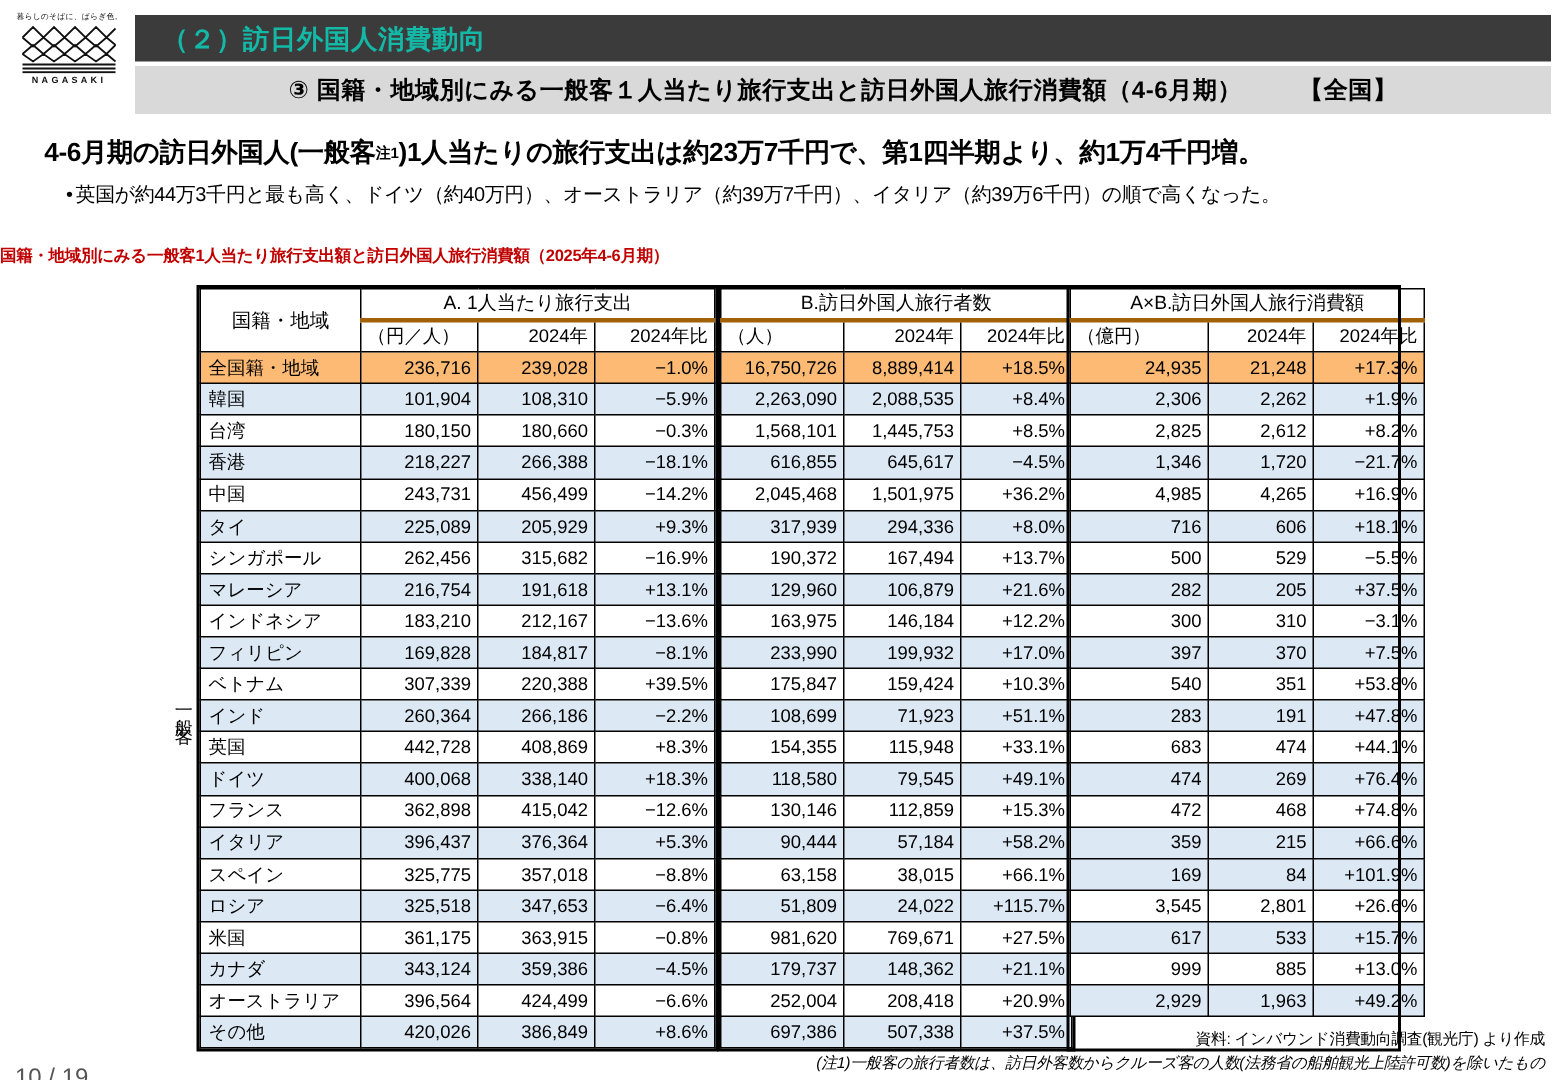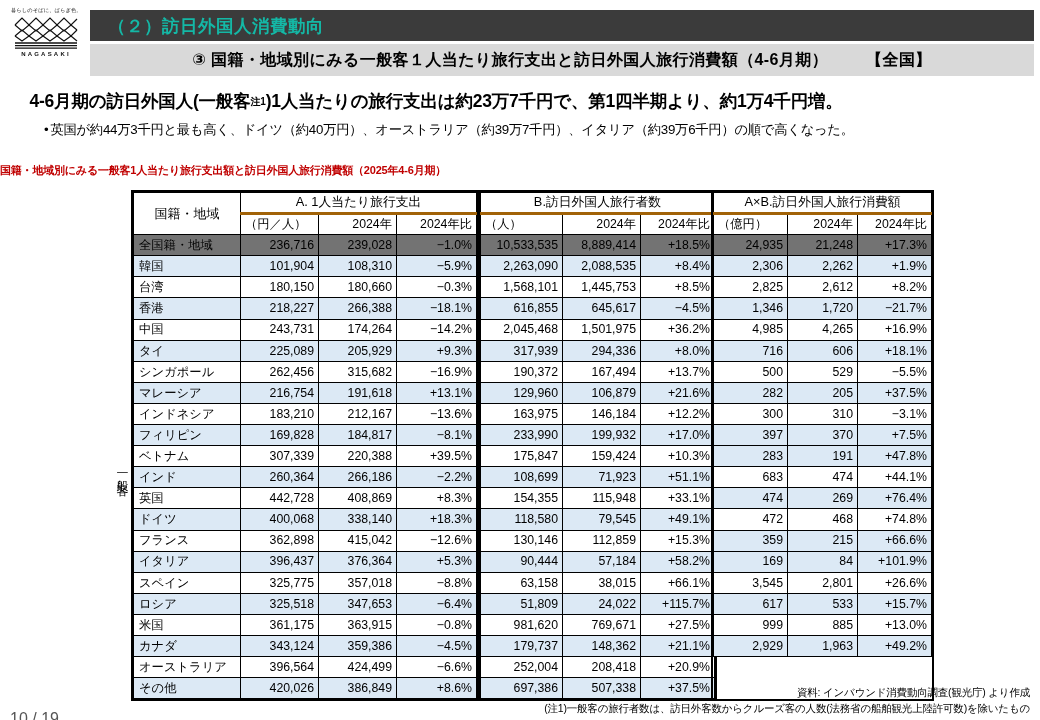--- a/index.html
+++ b/index.html
@@ -114,56 +114,57 @@
     text-align: right;
     font-size: 12.3px;
   }
   .tbl .sub.unit { text-align: left; }
   .tbl .name-head {
     text-align: center; font-size: 13px;
   }
   .tbl td.num { text-align: right; font-variant-numeric: tabular-nums; }
   .tbl td.name { text-align: left; padding-left: 5px; }
   .tbl tr.alt td { background: #dce9f5; }
-  .tbl tr.total td { background: #737373; }
+  .tbl tr.total td { background: #fdba74; }
 
   
   #tableA { left: 133px; top: 192px; }
   #tableB { left: 480px; top: 192px; }
   #tableC { left: 713px; top: 192px; }
 
   #tableA .c0 { width: 107px; }
   #tableA .c1 { width: 78px; }
   #tableA .c2 { width: 78px; }
   #tableA .c3 { width: 80px; }
 
   #tableB .c1 { width: 82px; }
   #tableB .c2 { width: 78px; }
   #tableB .c3 { width: 74px; }
 
-  #tableC .c1 { width: 74px; }
+  #tableC .c1 { width: 92px; }
   #tableC .c2 { width: 70px; }
   #tableC .c3 { width: 74px; }
 
   .frame {
     position: absolute;
     border: 2px solid #000;
     pointer-events: none;
   }
 
   
   #source {
     position: absolute; right: 10px; top: 686px;
     font-size: 10.5px; color: #000; text-align: left;
     letter-spacing: -.2px;
   }
   #footnote {
     position: absolute; right: 10px; top: 702px;
     font-size: 10.5px; color: #000; text-align: right;
     letter-spacing: -.2px;
+    font-style: italic;
   }
   #pagenum {
     position: absolute; left: 10px; top: 699px;
     font-size: 16px; color: #555; margin-top: 11px;
   }
 </style>
 </head>
 <body>
 
 <div id="page">
@@ -240,21 +241,21 @@
         </tr>
         <tr class="alt">
           <td class="c0 name">香港</td>
           <td class="c1 num">218,227</td>
           <td class="c2 num">266,388</td>
           <td class="c3 num">−18.1%</td>
         </tr>
         <tr class="">
           <td class="c0 name">中国</td>
           <td class="c1 num">243,731</td>
-          <td class="c2 num">174,264</td>
+          <td class="c2 num">456,499</td>
           <td class="c3 num">−14.2%</td>
         </tr>
         <tr class="alt">
           <td class="c0 name">タイ</td>
           <td class="c1 num">225,089</td>
           <td class="c2 num">205,929</td>
           <td class="c3 num">+9.3%</td>
         </tr>
         <tr class="">
           <td class="c0 name">シンガポール</td>
@@ -362,21 +363,21 @@
         <th class="grp" colspan="3">B.訪日外国人旅行者数</th>
       </tr>
       <tr>
         <th class="c1 sub unit">（人）</th>
         <th class="c2 sub">2024年</th>
         <th class="c3 sub">2024年比</th>
       </tr>
     </thead>
     <tbody>
         <tr class="total">
-          <td class="c1 num">10,533,535</td>
+          <td class="c1 num">16,750,726</td>
           <td class="c2 num">8,889,414</td>
           <td class="c3 num">+18.5%</td>
         </tr>
         <tr class="alt">
           <td class="c1 num">2,263,090</td>
           <td class="c2 num">2,088,535</td>
           <td class="c3 num">+8.4%</td>
         </tr>
         <tr class="">
           <td class="c1 num">1,568,101</td>
@@ -537,20 +538,25 @@
         <tr class="">
           <td class="c1 num">300</td>
           <td class="c2 num">310</td>
           <td class="c3 num">−3.1%</td>
         </tr>
         <tr class="alt">
           <td class="c1 num">397</td>
           <td class="c2 num">370</td>
           <td class="c3 num">+7.5%</td>
         </tr>
+        <tr class="">
+          <td class="c1 num">540</td>
+          <td class="c2 num">351</td>
+          <td class="c3 num">+53.8%</td>
+        </tr>
         <tr class="alt">
           <td class="c1 num">283</td>
           <td class="c2 num">191</td>
           <td class="c3 num">+47.8%</td>
         </tr>
         <tr class="">
           <td class="c1 num">683</td>
           <td class="c2 num">474</td>
           <td class="c3 num">+44.1%</td>
         </tr>

